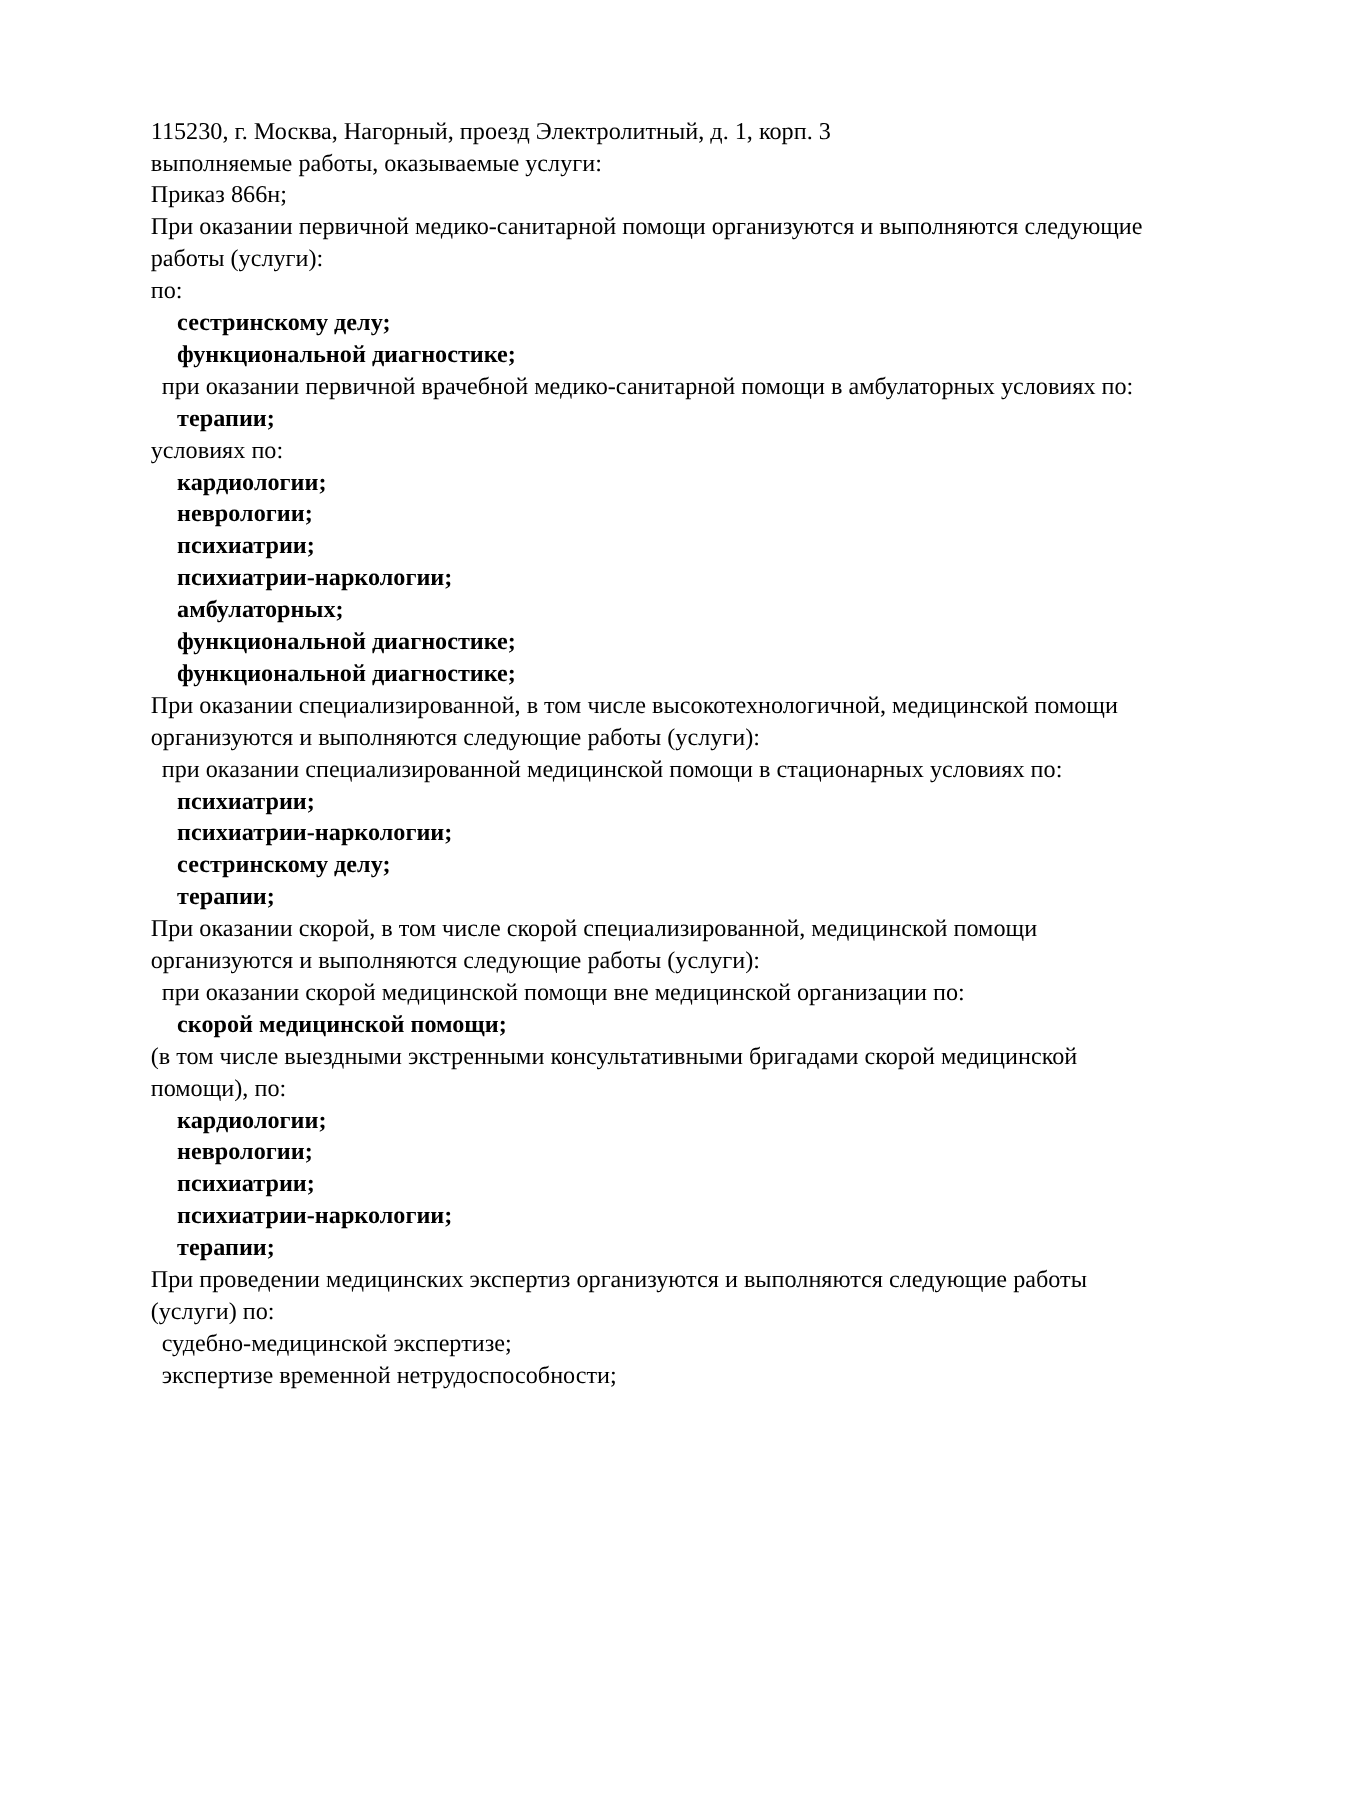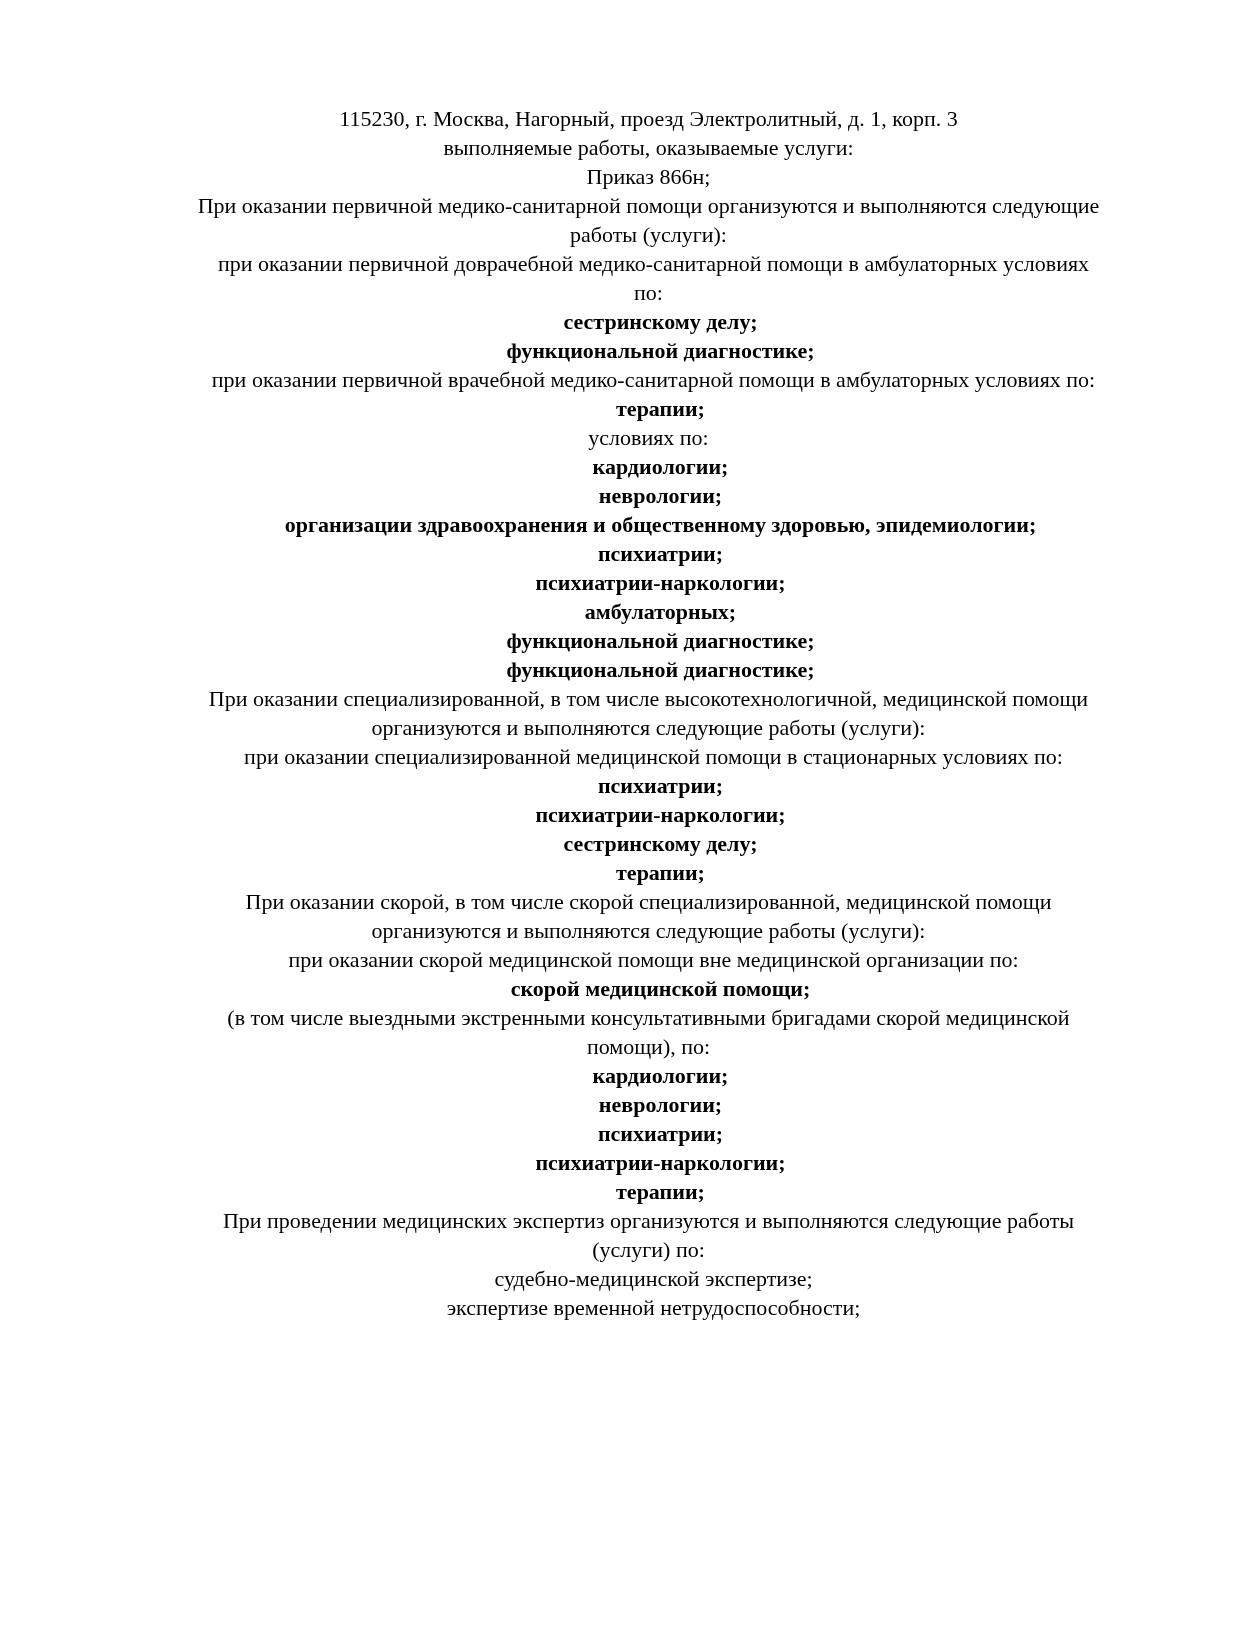--- a/index.html
+++ b/index.html
@@ -15,46 +15,43 @@
     box-sizing: border-box;
     padding: 104px 80px 0 137px;
     font-family: "Liberation Serif", "DejaVu Serif", serif;
     font-size: 22px;
     line-height: 29px;
     color: #000000;
     overflow: hidden;
   }
   .line {
     white-space: pre;
-    text-align: center;
   }
   .indent-0 { padding-left: 0; }
   .indent-1 { padding-left: 10px; }
   .indent-2 { padding-left: 24px; font-weight: bold; }
 </style>
 </head>
 <body>
 
 <div class="page">
   <div>
       <div class="line indent-0">115230, г. Москва, Нагорный, проезд Электролитный, д. 1, корп. 3</div>
       <div class="line indent-0">выполняемые работы, оказываемые услуги:</div>
       <div class="line indent-0">Приказ 866н;</div>
       <div class="line indent-0">При оказании первичной медико-санитарной помощи организуются и выполняются следующие</div>
       <div class="line indent-0">работы (услуги):</div>
-      <div class="line indent-1">при оказании первичной доврачебной медико-санитарной помощи в амбулаторных условиях</div>
       <div class="line indent-0">по:</div>
       <div class="line indent-2">сестринскому делу;</div>
       <div class="line indent-2">функциональной диагностике;</div>
       <div class="line indent-1">при оказании первичной врачебной медико-санитарной помощи в амбулаторных условиях по:</div>
       <div class="line indent-2">терапии;</div>
       <div class="line indent-0">условиях по:</div>
       <div class="line indent-2">кардиологии;</div>
       <div class="line indent-2">неврологии;</div>
-      <div class="line indent-2">организации здравоохранения и общественному здоровью, эпидемиологии;</div>
       <div class="line indent-2">психиатрии;</div>
       <div class="line indent-2">психиатрии-наркологии;</div>
       <div class="line indent-2">амбулаторных;</div>
       <div class="line indent-2">функциональной диагностике;</div>
       <div class="line indent-2">функциональной диагностике;</div>
       <div class="line indent-0">При оказании специализированной, в том числе высокотехнологичной, медицинской помощи</div>
       <div class="line indent-0">организуются и выполняются следующие работы (услуги):</div>
       <div class="line indent-1">при оказании специализированной медицинской помощи в стационарных условиях по:</div>
       <div class="line indent-2">психиатрии;</div>
       <div class="line indent-2">психиатрии-наркологии;</div>

